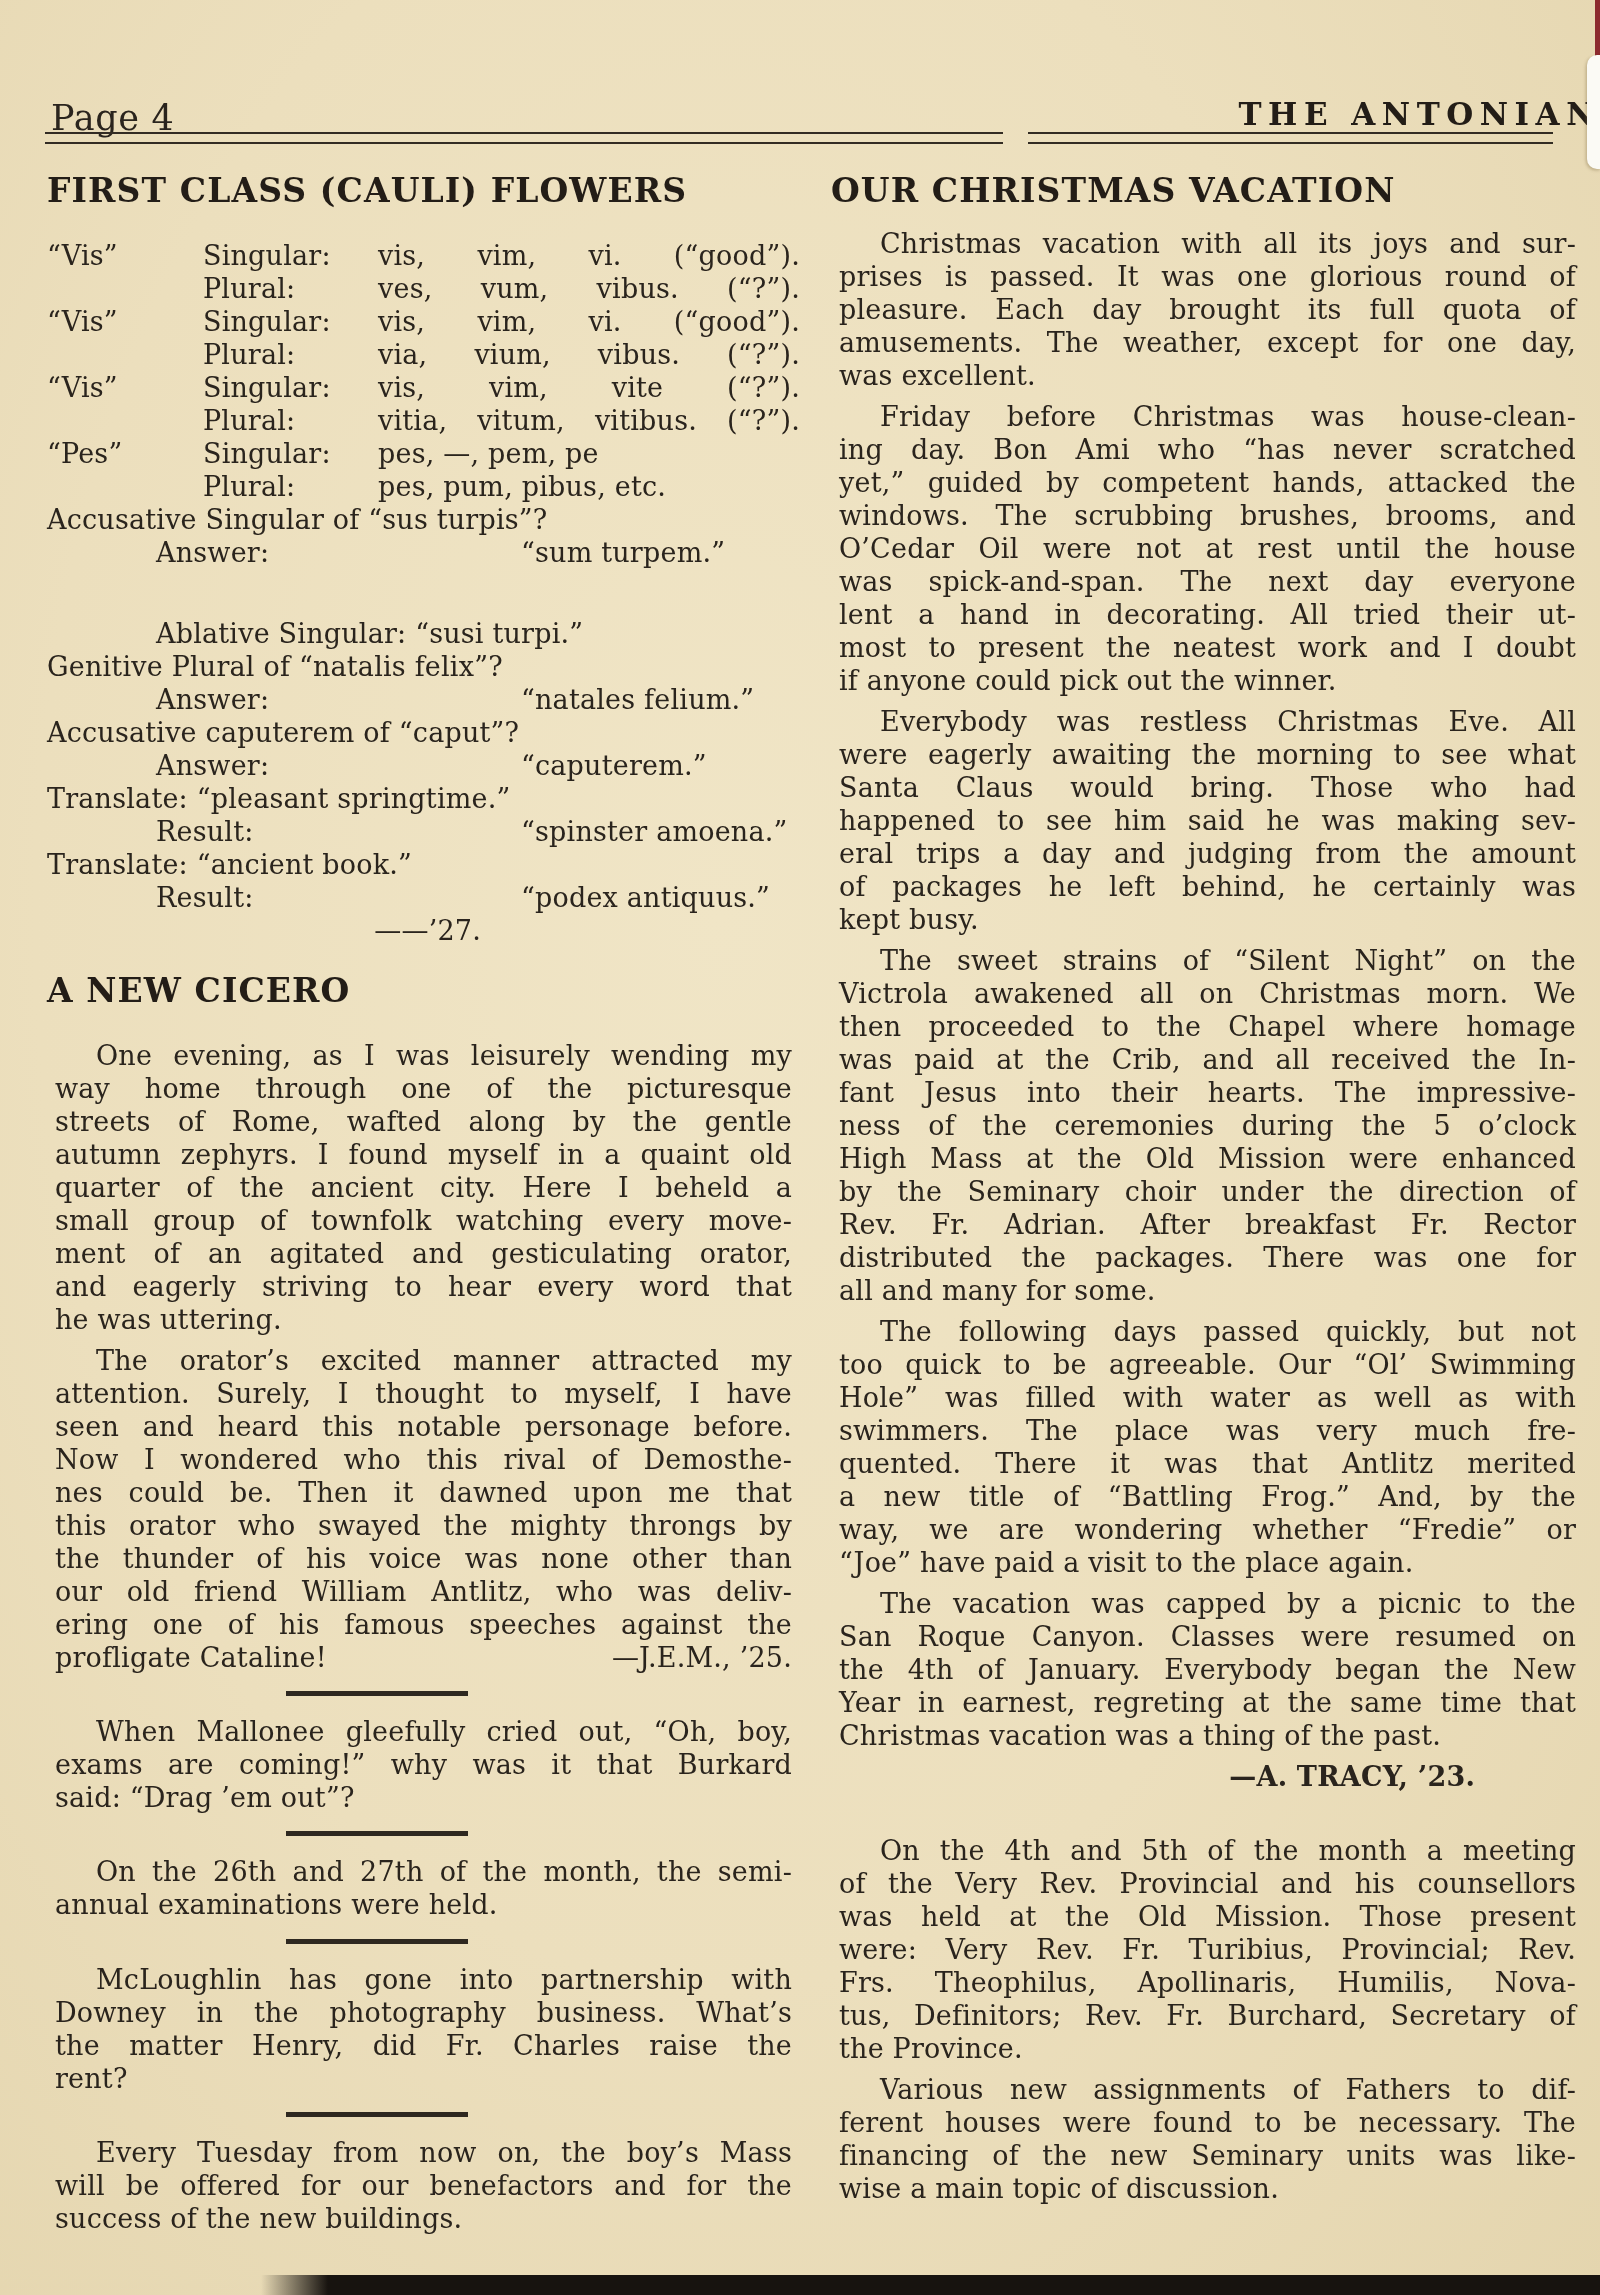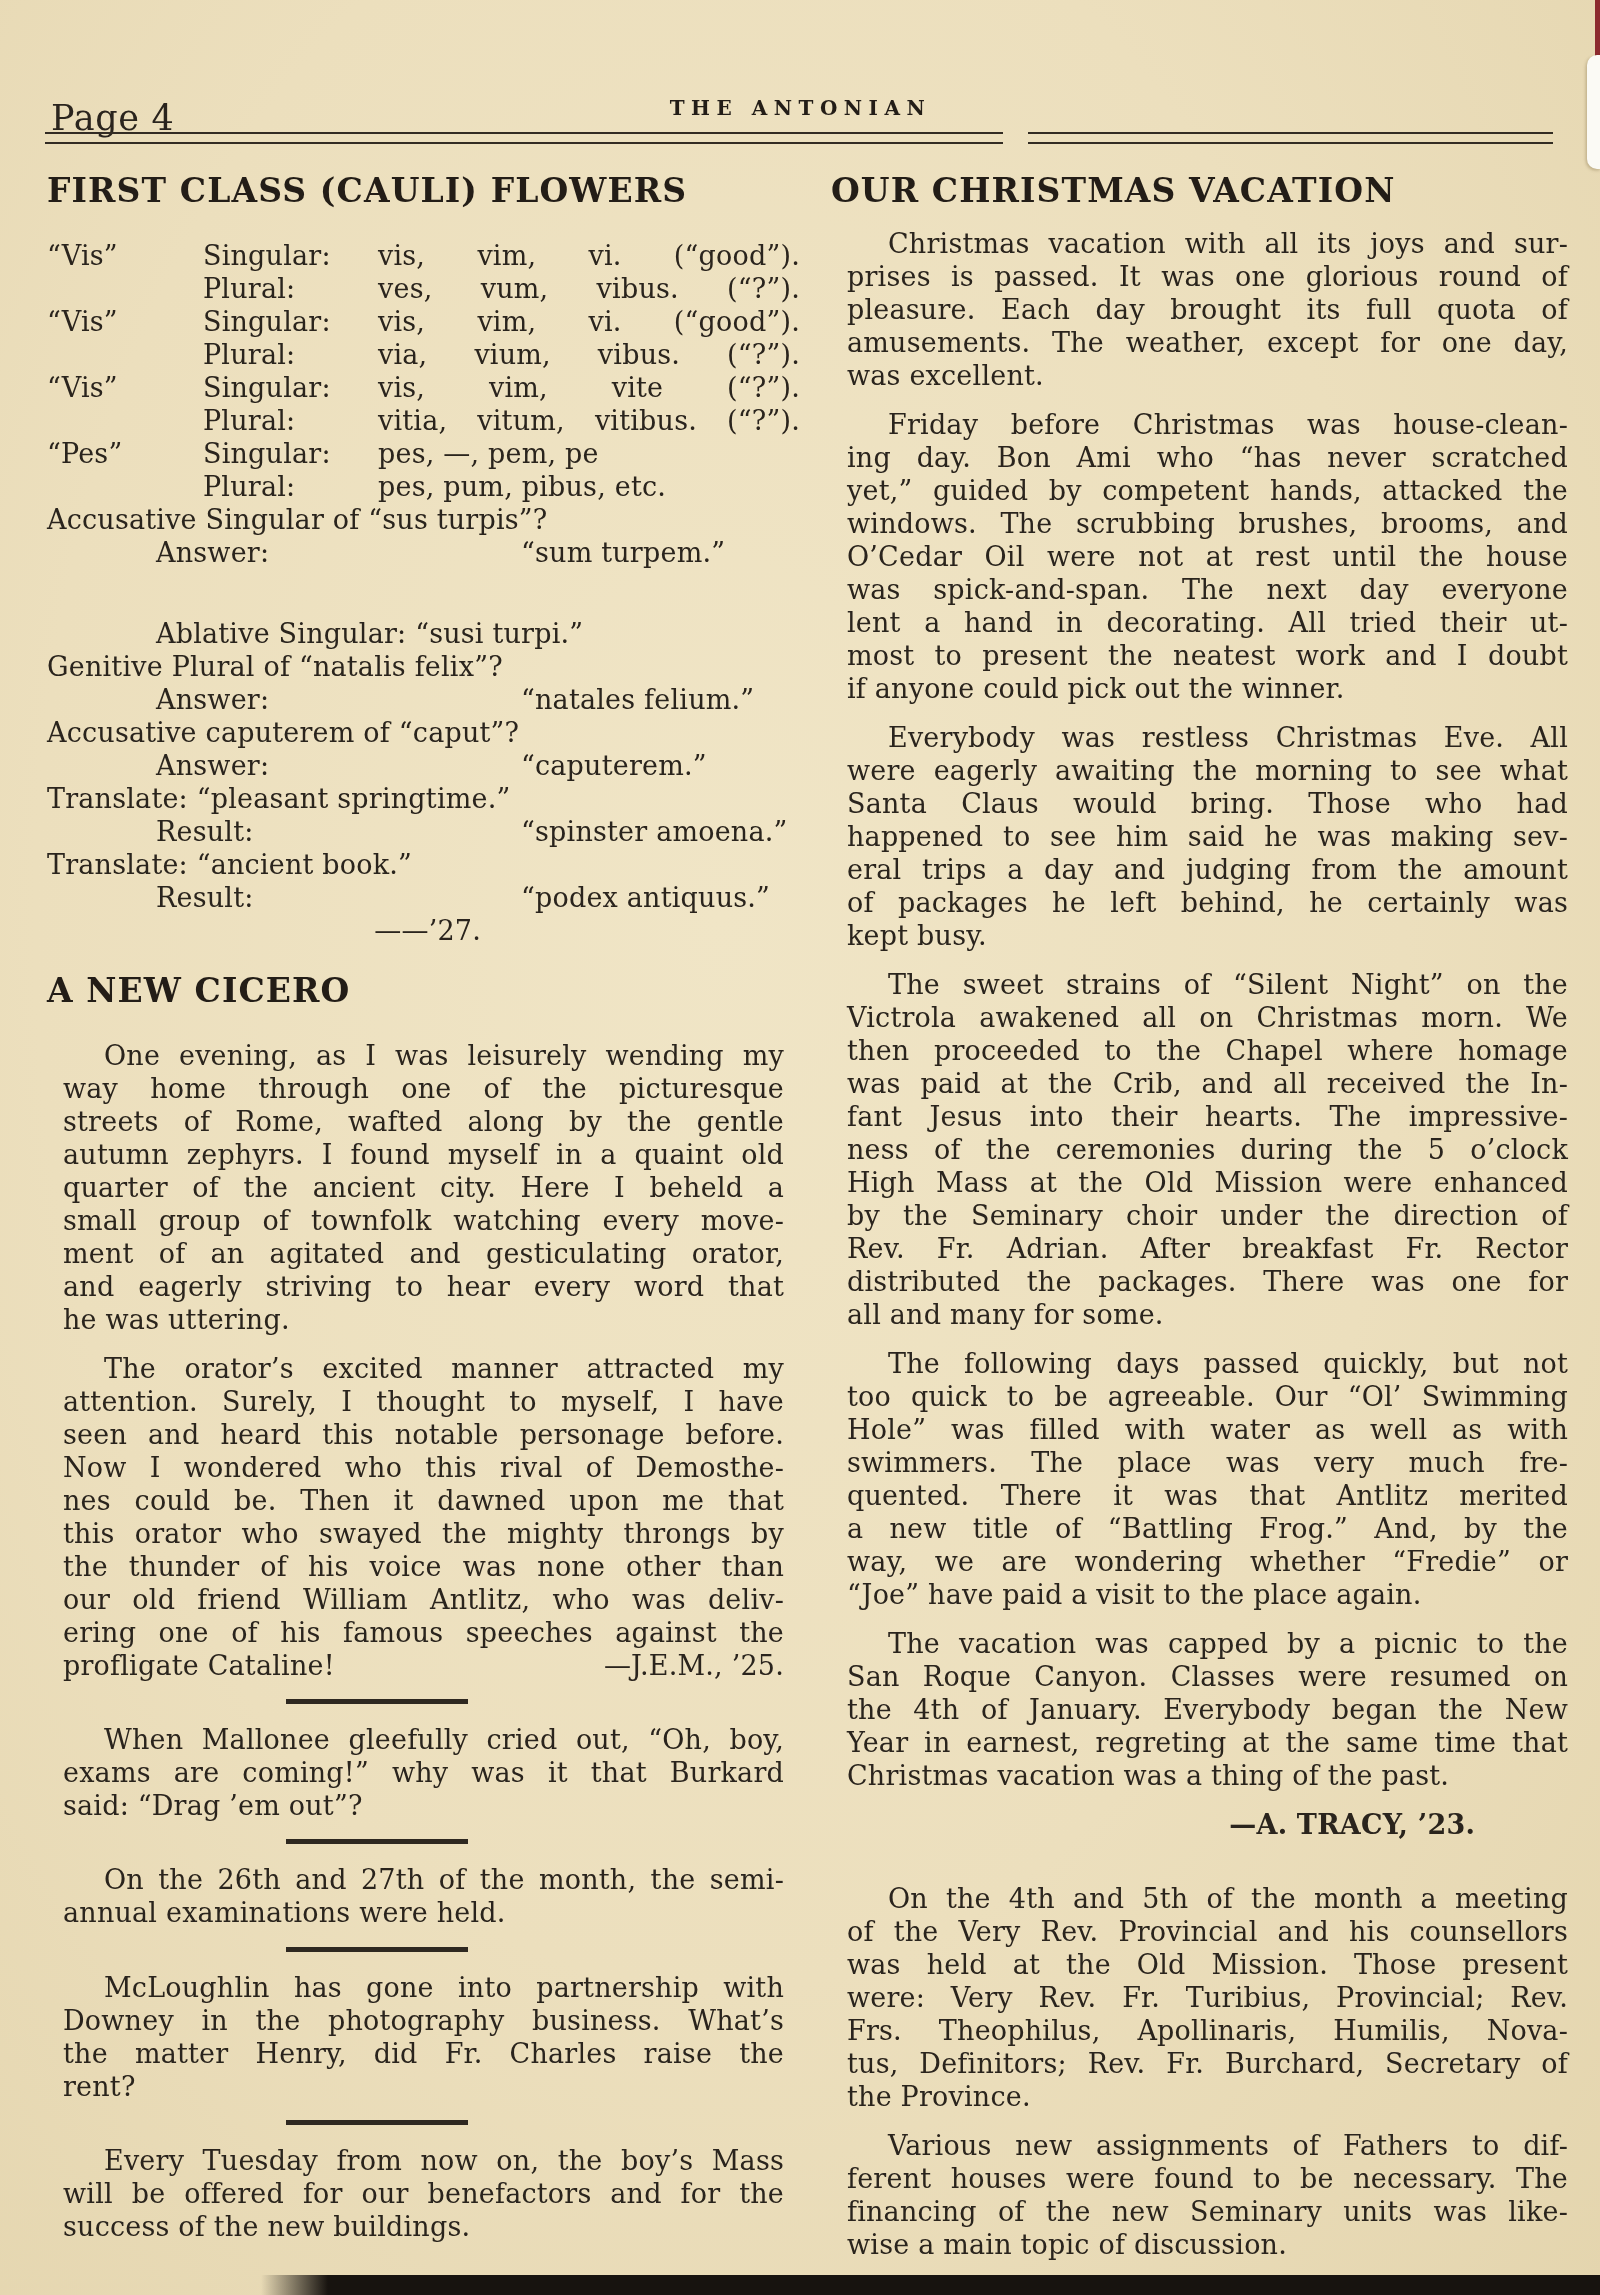--- a/index.html
+++ b/index.html
@@ -8,22 +8,22 @@
     font-family:"DejaVu Serif","Liberation Serif",serif;
     background:#e9dcba;
   }
   .page{
     position:absolute;inset:0;
     background:radial-gradient(ellipse at 45% 40%, #f0e5c6 0%, #ecdfbd 55%, #e4d5ae 100%);
     color:#2a241d;
   }
   
   .page-label{position:absolute;left:51px;top:98px;font-size:35px;letter-spacing:0.7px;}
-  .masthead{position:absolute;left:0;right:0;top:96px;text-align:center;
-    font-weight:bold;font-size:20px;letter-spacing:6.5px;color:#231d17;}
+  .masthead{position:absolute;left:0;right:0;top:96px;text-align:right;
+    font-weight:bold;font-size:31px;letter-spacing:6.5px;color:#231d17;}
   .hdr-rule{position:absolute;height:0;border-top:2.9px solid #332c23;}
   .hdr-rule.thin{border-top-width:2.2px;}
   
   .col{position:absolute;width:753px;font-size:27px;line-height:33px;letter-spacing:0.2px;}
   .col-left{left:47px;top:172px;}
   .col-right{left:831px;top:172px;}
   .sec-title{font-weight:bold;font-size:33px;letter-spacing:1.1px;text-align:left;
     color:#231d17;line-height:38px;margin:0 0 29px 0;}
   .col-right .sec-title{margin-bottom:17.4px;}
   
@@ -33,21 +33,21 @@
   .cols .c2{width:175px;flex:0 0 auto;}
   .cols .c3{flex:1 1 auto;}
   .cols.j .c3{text-align:justify;text-align-last:justify;}
   .line.ind{padding-left:109px;margin-top:48px;}
   .line.ansfix{position:relative;padding-left:109px;}
   .line.ansfix .val{position:absolute;left:474px;top:0;}
   .sig{text-align:right;}
   .sig.decl-sig{padding-right:319px;}
   .sig.tracy-sig{padding-right:109px;margin-top:2.9px;font-weight:bold;}
   
-  .par{margin:16px;}
+  .par{margin:8px;}
   .pline{text-align:justify;text-align-last:justify;}
   .pline.in{text-indent:41px;}
   .pline.last{text-align-last:left;}
   .pline.split{display:flex;justify-content:space-between;text-align-last:auto;}
   .gap-before{margin-top:41px;}
   
   .short-rule{width:182px;height:5px;background:#2e2820;margin:17.4px 0 19px 239px;}
   
   .cicero-title{margin-top:24.6px;margin-bottom:29px;}
   

